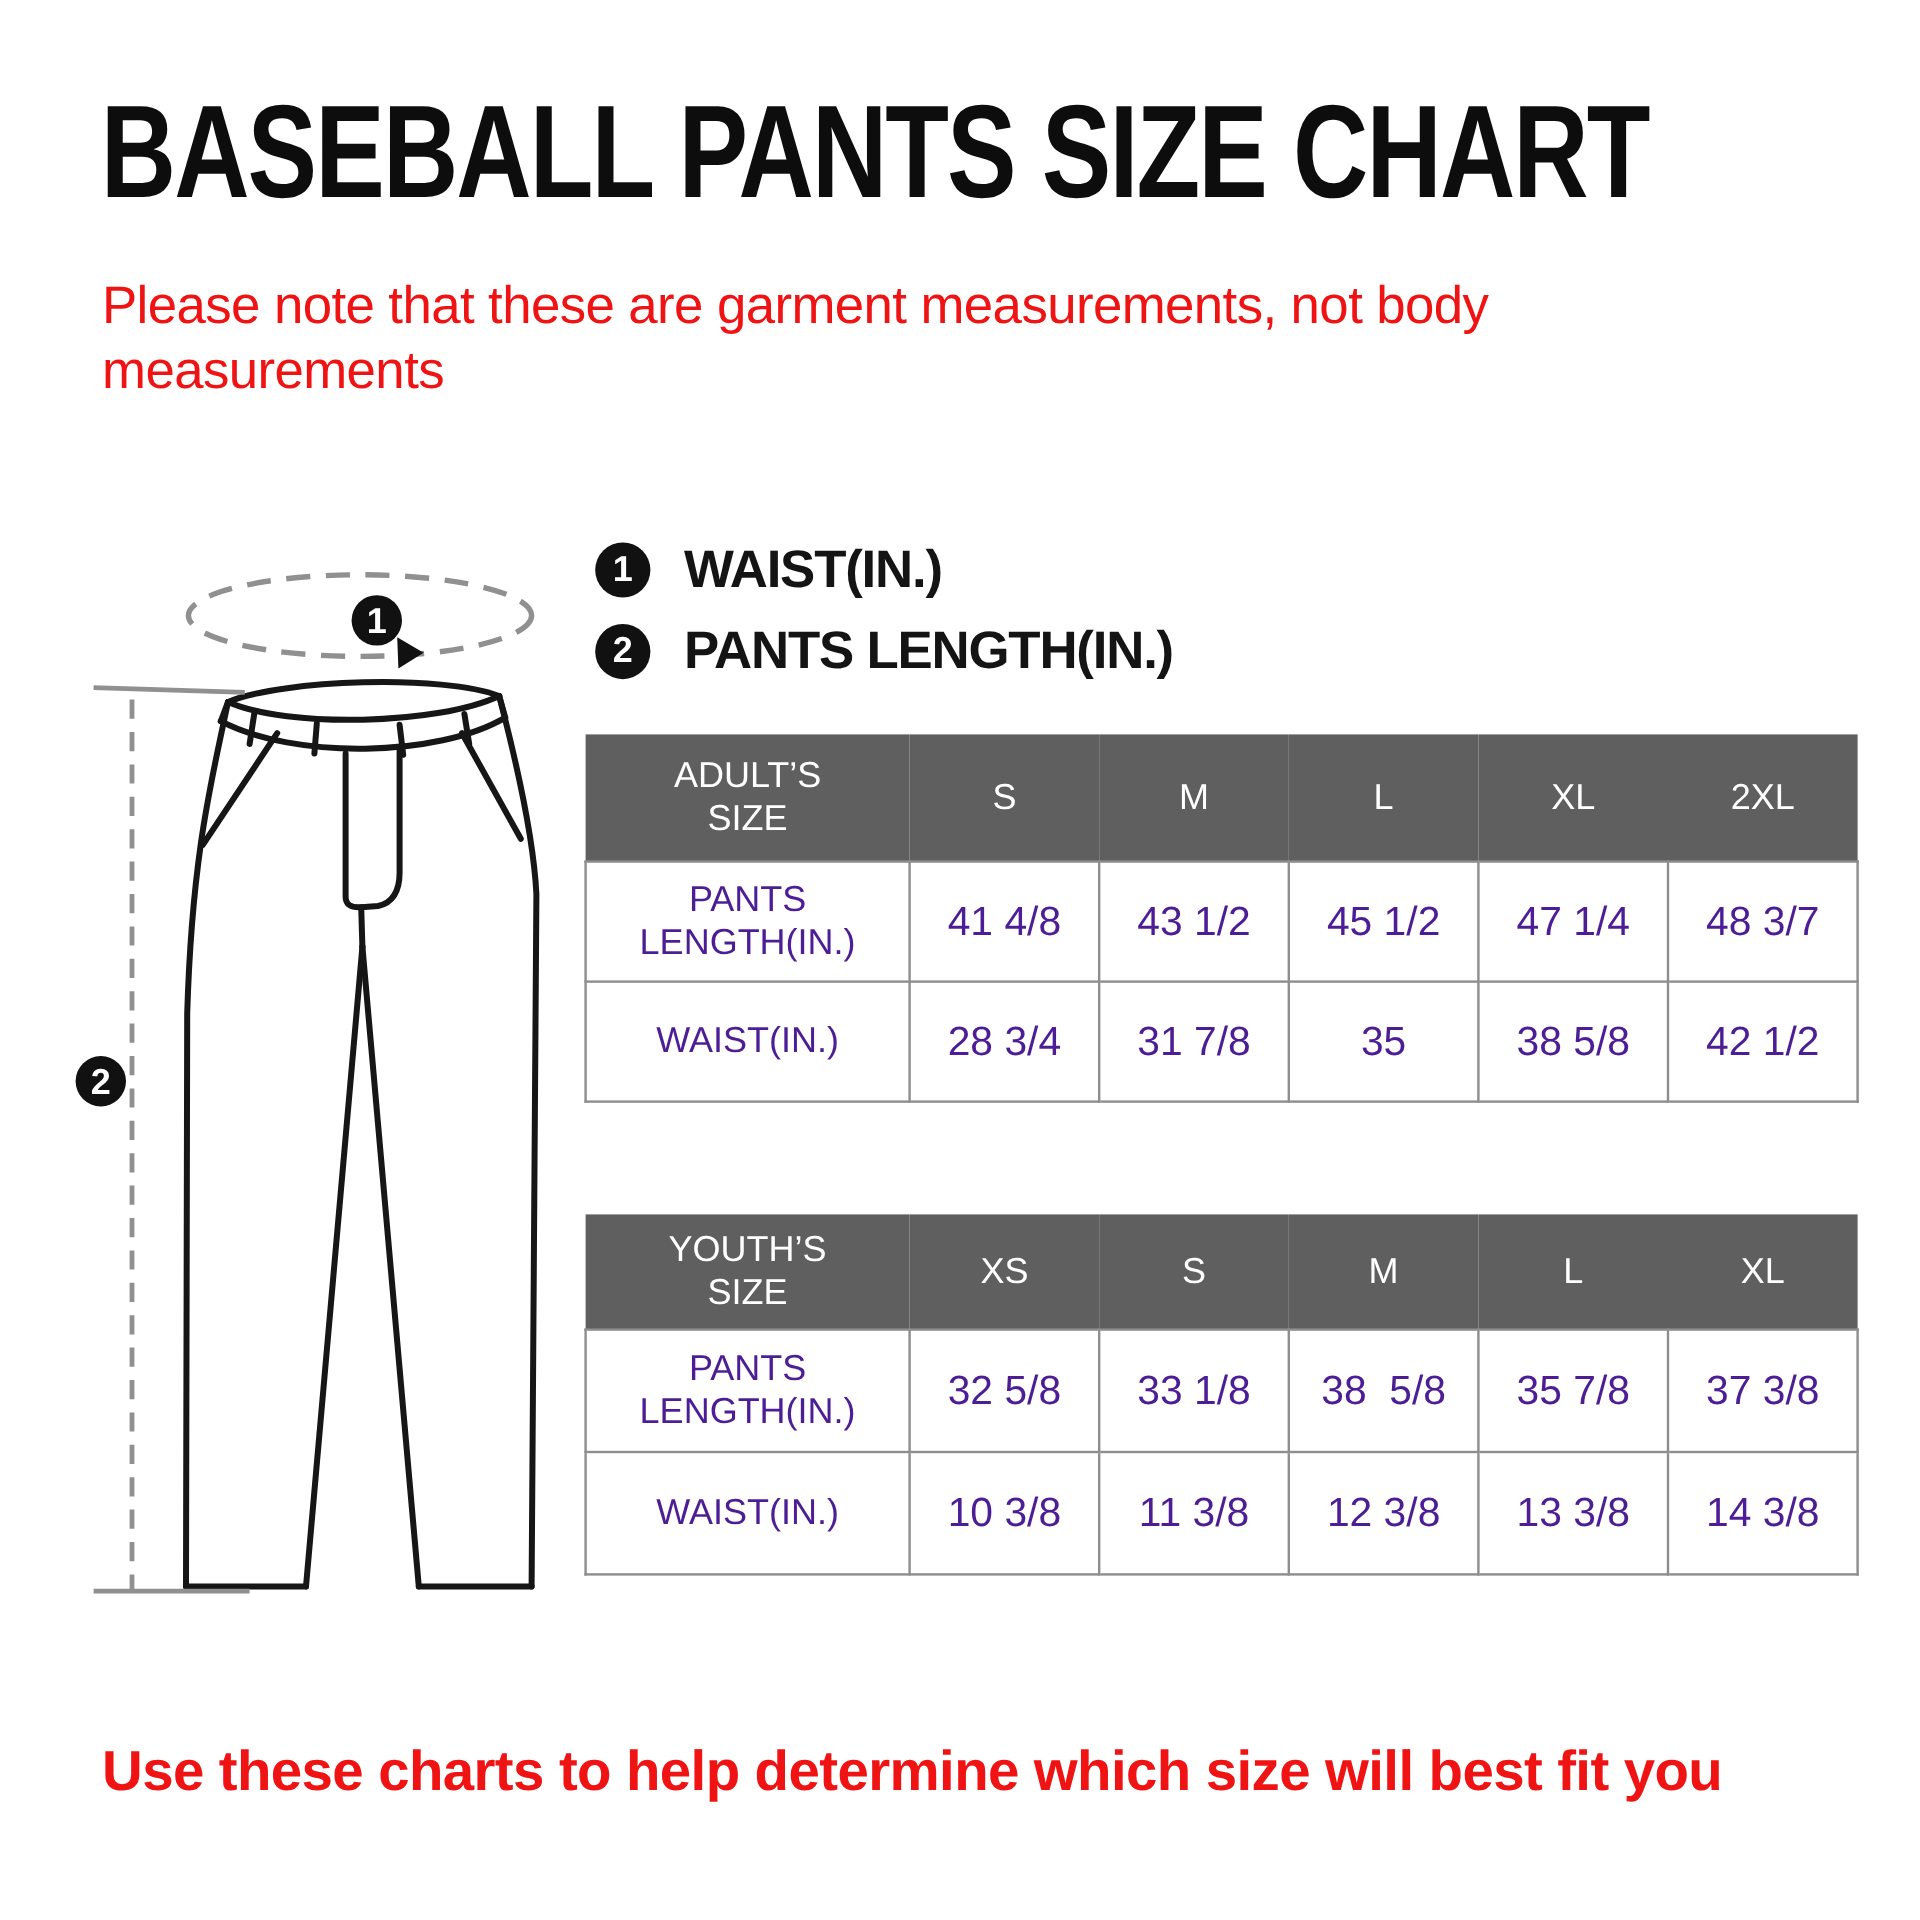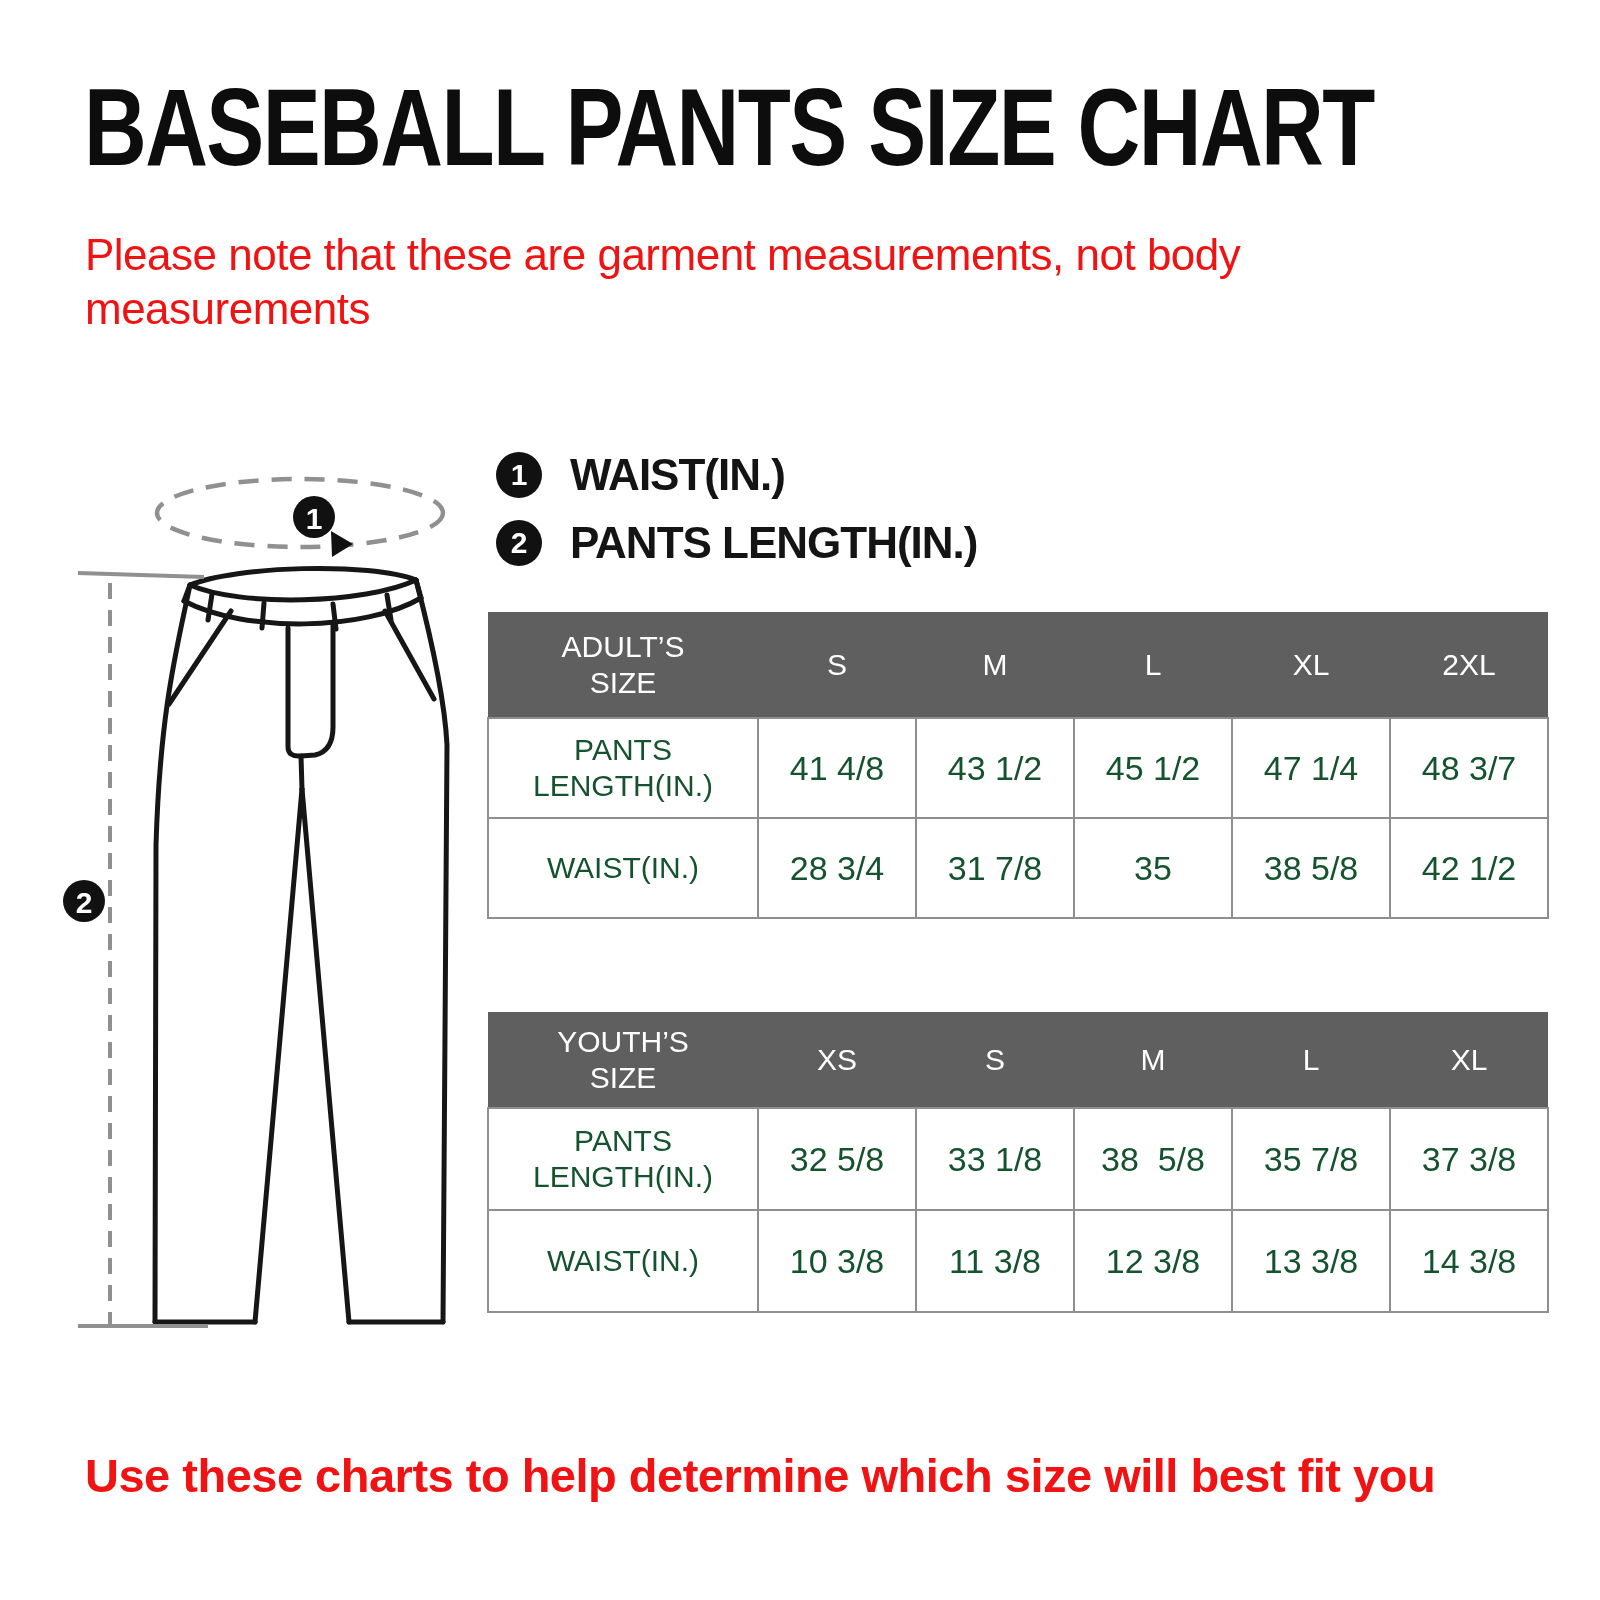--- a/index.html
+++ b/index.html
@@ -50,21 +50,21 @@
   table { border-collapse:collapse; table-layout:fixed; width:1061px; }
   col.c-label { width:270px; }
   col.c-size  { width:158px; }
   th {
     background:#5f5f5f; color:#ffffff; font-weight:normal;
     font-size:30px; line-height:1.18; white-space:pre-line;
     text-align:center; vertical-align:middle; border:none;
   }
   td {
     border:2px solid #8e8e8e; text-align:center; vertical-align:middle;
-    color:#14532d; background:#ffffff;
+    color:#4c1d95; background:#ffffff;
   }
   td.label { font-size:30px; line-height:1.2; white-space:pre-line; }
   td.val   { font-size:34px; white-space:pre-wrap; }
   .tbl-adult thead tr { height:106px; }
   .tbl-adult tbody tr { height:100px; }
   .tbl-youth thead tr { height:96px; }
   .tbl-youth tbody tr { height:102px; }
 </style>
 </head>
 <body>

